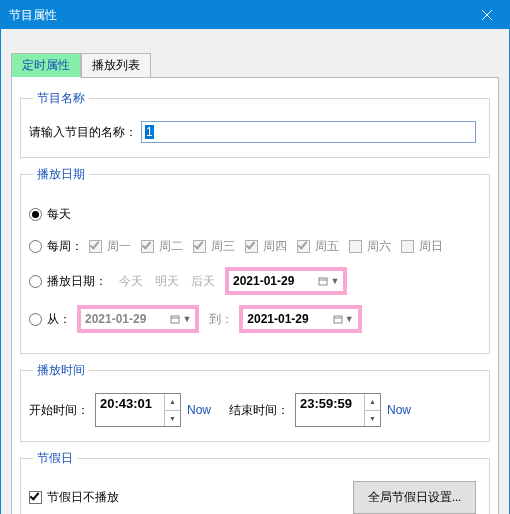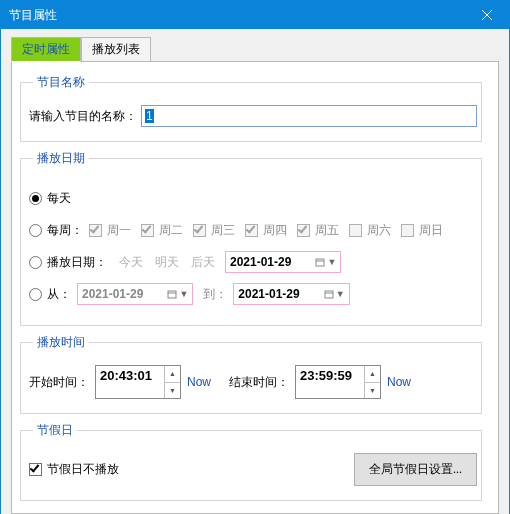--- a/index.html
+++ b/index.html
@@ -10,20 +10,21 @@
     background: #fff;
     color: #000;
   }
   .window {
     width: 510px;
     height: 514px;
     border: 1px solid #0a84d8;
     background: #f0f0f0;
     display: flex;
     flex-direction: column;
+    gap: 16px;
   }
   .titlebar {
     height: 28px;
     background: #0a84d8;
     color: #fff;
     display: flex;
     align-items: center;
     padding: 0 0 0 8px;
   }
   .titlebar .title {
@@ -56,39 +57,39 @@
   }
   .tab {
     border: 1px solid #b9b9b9;
     padding: 3px 10px;
     background: #f4f4f4;
     margin-right: 0;
     font-size: 12px;
     cursor: pointer;
   }
   .tab.active {
-    background: #84cc16;
+    background: #86efac;
     color: #1a52b8;
     border-bottom: 1px solid #fff;
   }
   .tab:not(.active) {
     background: #f4f4f4;
     color: #000;
   }
   .tabpanel {
     border: 1px solid #b9b9b9;
     background: #fff;
     padding: 8px;
     position: relative;
     z-index: 1;
   }
   fieldset.group {
     border: 1px solid #d6d6d6;
-    margin: 4px 8px 8px 0;
-    padding: 10px 4px 10px 8px;
+    margin: 4px 0 8px 0;
+    padding: 10px 13px 10px 8px;
     position: relative;
   }
   fieldset.group > legend {
     font-size: 12px;
     padding: 0 4px;
     color: #1a52b8;
     margin-left: 4px;
   }
   .row {
     display: flex;
@@ -150,22 +151,22 @@
     color: #8a8a8a;
   }
   .weekday {
     display: flex;
     align-items: center;
     margin-right: 10px;
   }
   .datebox {
     display: inline-flex;
     align-items: center;
-    border: 1px solid #f9a8d4;
-    height: 22px;
+    border: 4px solid #f9a8d4;
+    height: 28px;
     padding: 0 4px;
     background: #fff;
     font-family: "Segoe UI", sans-serif;
   }
   .datebox.dim-box {
     color: #8a8a8a;
   }
   .datebox .cal-icon {
     margin-left: 24px;
     display: inline-flex;

